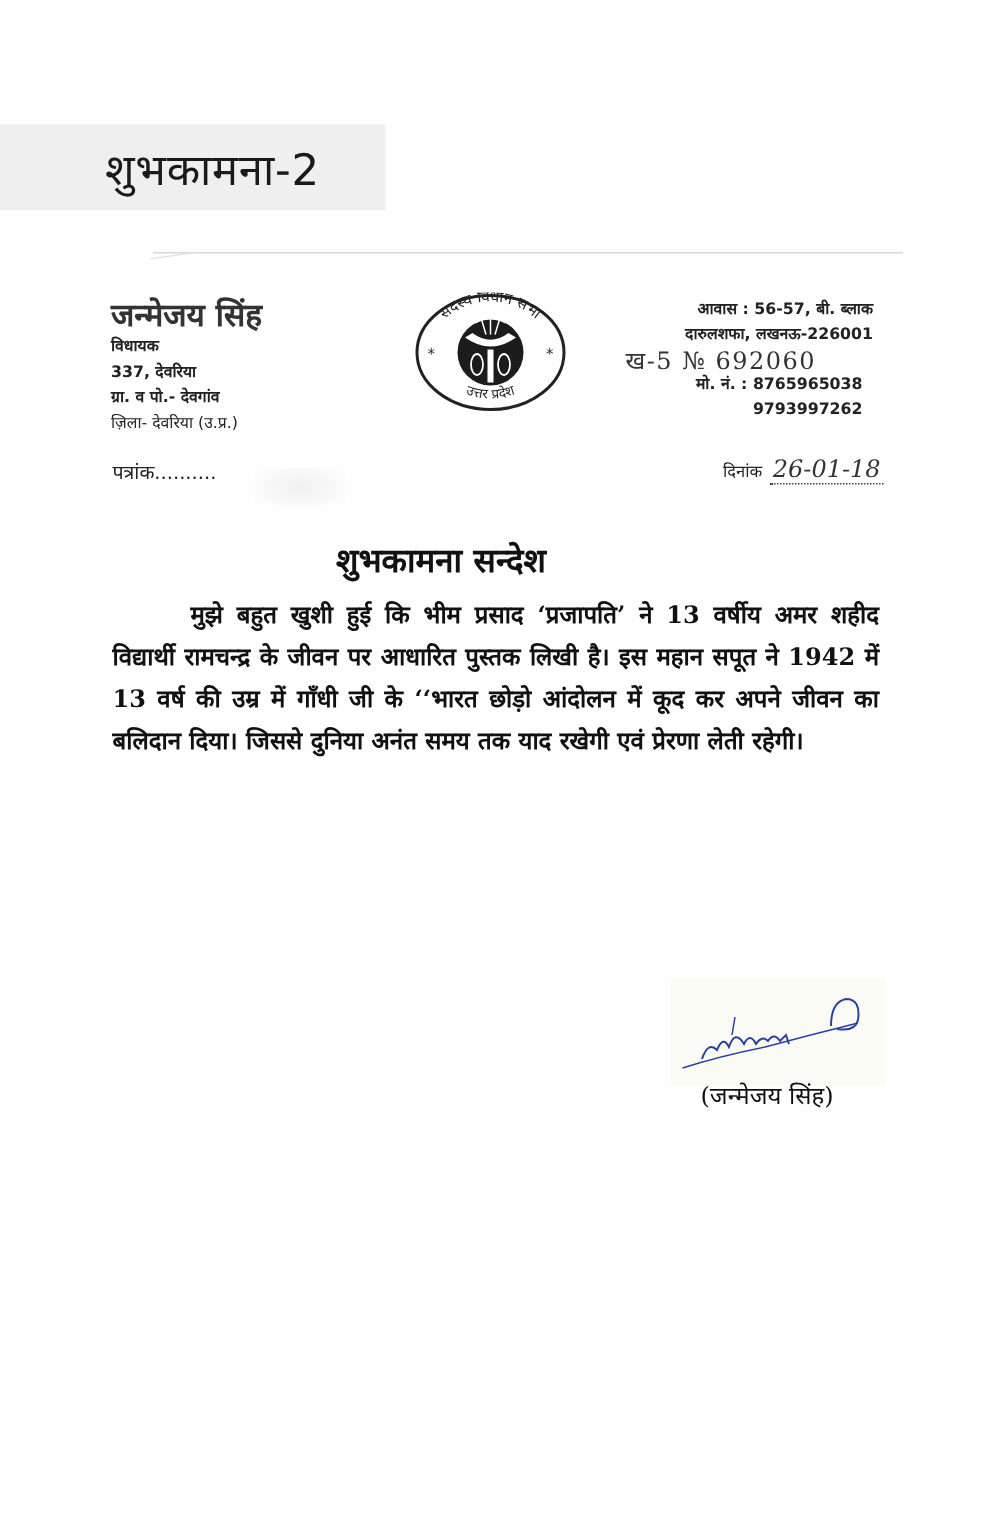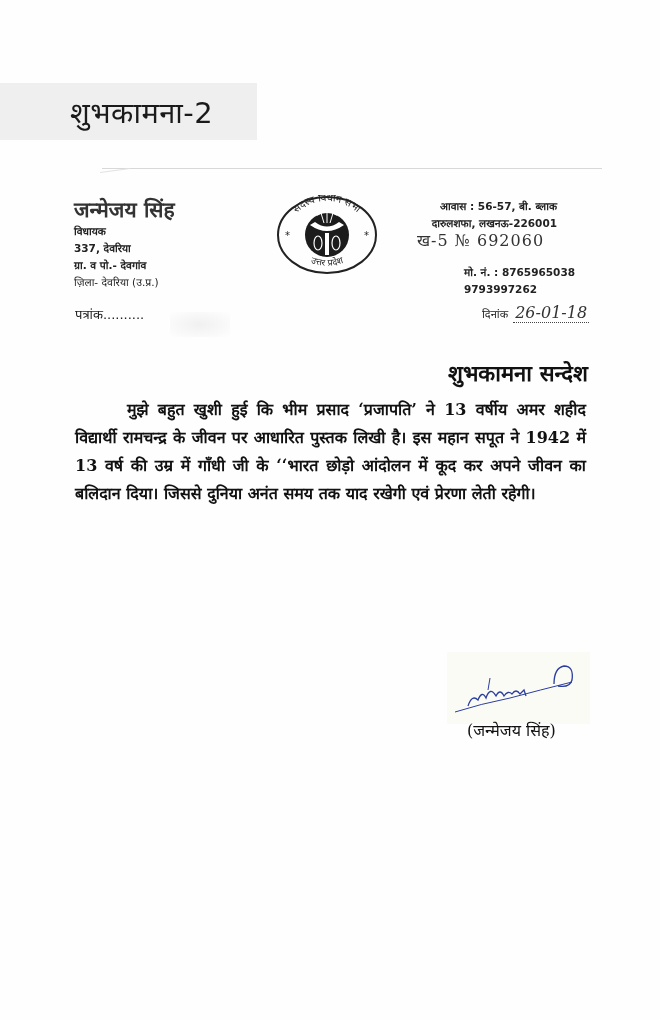--- a/index.html
+++ b/index.html
@@ -25,36 +25,36 @@
     font-size:21px; font-weight:bold; color:#333; white-space:nowrap; margin-right:-6px; line-height:26px;
   }
   .lh-line { font-size:10.5px; font-weight:bold; color:#222; line-height:17px; white-space:nowrap; }
   .lh-line.small { font-weight:normal; }
   .patrank {
     position:absolute; left:75px; top:305px; font-size:13px; color:#222; white-space:nowrap;
   }
   .emblem {
     position:absolute; left:275px; top:195px; width:104px; height:80px;
   }
-  .lh-right { position:absolute; right:103px; top:198px; text-align:right; }
+  .lh-right { position:absolute; right:78px; top:198px; text-align:right; }
   .lh-right .line { font-size:10.5px; font-weight:bold; color:#222; line-height:17px; white-space:nowrap; }
   .serial {
     position:absolute; left:417px; top:229px; font-size:16px; color:#333; white-space:nowrap;
     font-family:"DejaVu Serif", serif; letter-spacing:1px;
   }
-  .mob { position:absolute; right:85px; top:264px; }
+  .mob { position:absolute; right:85px; top:248px; text-align:right; }
   .mob .line { font-size:10.5px; font-weight:bold; color:#222; line-height:17px; white-space:nowrap; }
   .date-wrap { position:absolute; left:482px; top:303px; white-space:nowrap; }
   .date-label { font-size:11px; color:#222; }
   .date-val {
     font-family:"DejaVu Serif", serif; font-style:italic; font-size:16px; color:#333;
     border-bottom:1px dotted #444; padding:0 2px;
   }
   .heading {
-    position:absolute; left:0; width:588px; top:357px; text-align:right;
+    position:absolute; left:0; width:588px; top:357px; text-align:center;
     font-size:22px; font-weight:bold; color:#111; font-family:"DejaVu Serif", serif;
   }
   .body-text {
     position:absolute; left:75px; top:396px; width:511px;
     font-family:"DejaVu Serif", serif; font-size:16px; font-weight:bold; line-height:28px;
     text-align:justify; color:#111;
   }
   .body-text p { margin:0; text-indent:52px; }
   .sign-area {
     position:absolute; left:447px; top:652px; width:143px; height:72px; background:#fbfbf6;

